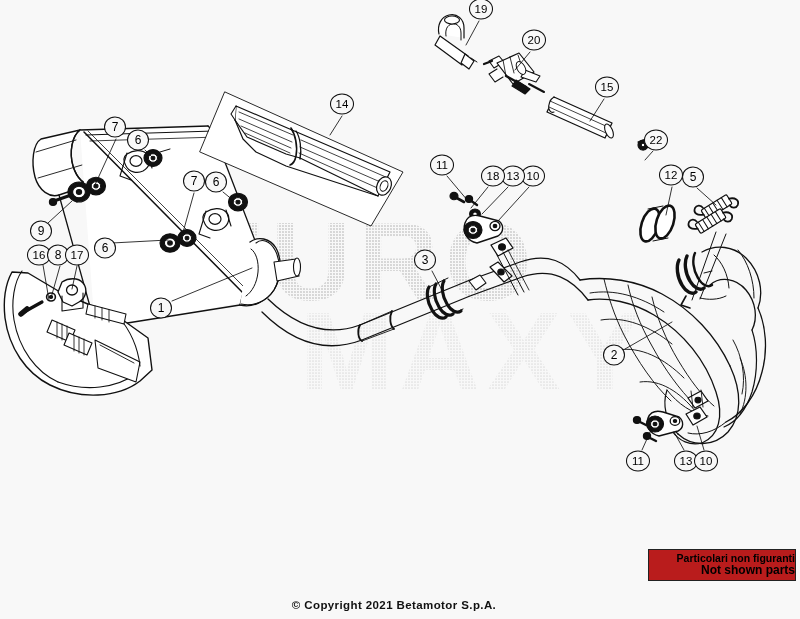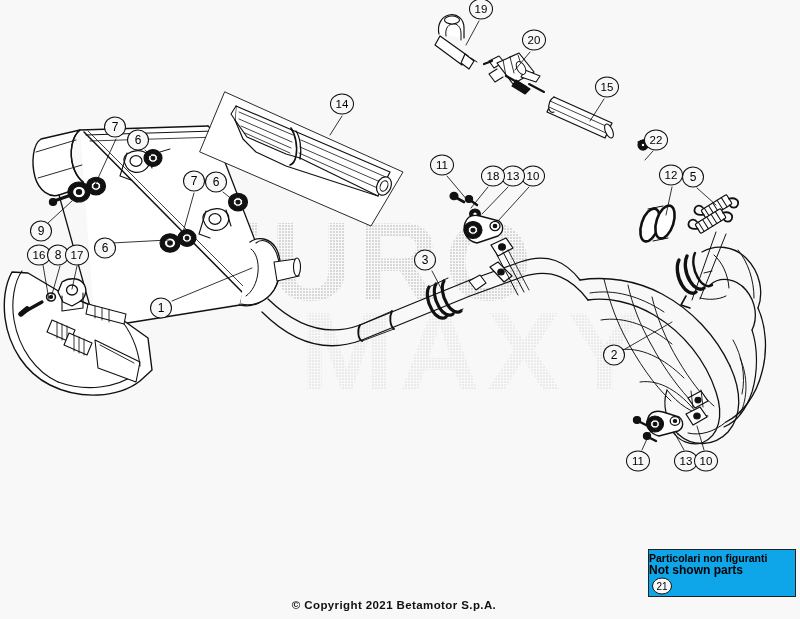--- a/index.html
+++ b/index.html
@@ -21,25 +21,25 @@
     text-align:center;
     font-size:11.5px;
     font-weight:bold;
     letter-spacing:.4px;
     color:#111;
     font-family:"Liberation Sans", sans-serif;
   }
   .notshown{
     position:absolute;
     left:648px; top:549px;
-    width:148px; height:48px;
+    width:148px; height:32px;
     border:1px solid #222;
-    background:#0ea5e9;
+    background:#b91c1c;
     box-sizing:border-box;
-    text-align:left;
+    text-align:right;
     padding-top:2px;
   }
   .notshown .l1{font-size:10.5px;font-weight:bold;line-height:12px;color:#000;}
   .notshown .l2{font-size:12px;font-weight:bold;line-height:12px;color:#000;}
   .notshown .cal{margin-top:1px;}
 </style>
 </head>
 <body>
 
 <div id="sheet">
@@ -514,23 +514,17 @@
         <g>
           <ellipse cx="656" cy="140" rx="11.5" ry="10" fill="#f8f8f8" stroke="#111" stroke-width="1.05"></ellipse>
           <text x="656" y="144.2" text-anchor="middle" font-family="Liberation Sans, sans-serif" font-size="11.5" fill="#000">22</text>
         </g>
       </g>
   </svg>
 
   <div class="notshown">
     <div class="l1">Particolari non figuranti</div>
     <div class="l2">Not shown parts</div>
-    <div class="cal">
-      <svg width="26" height="18" viewBox="0 0 26 18">
-        <ellipse cx="13" cy="9" rx="9.5" ry="8" fill="#f8f8f8" stroke="#111" stroke-width="1"></ellipse>
-        <text x="13" y="12.6" text-anchor="middle" font-family="Liberation Sans, sans-serif" font-size="10" fill="#000" id="ns-ref">21</text>
-      </svg>
-    </div>
   </div>
 
   <div class="copyright">© Copyright 2021 Betamotor S.p.A.</div>
 
 </div>
 
 </body></html>

